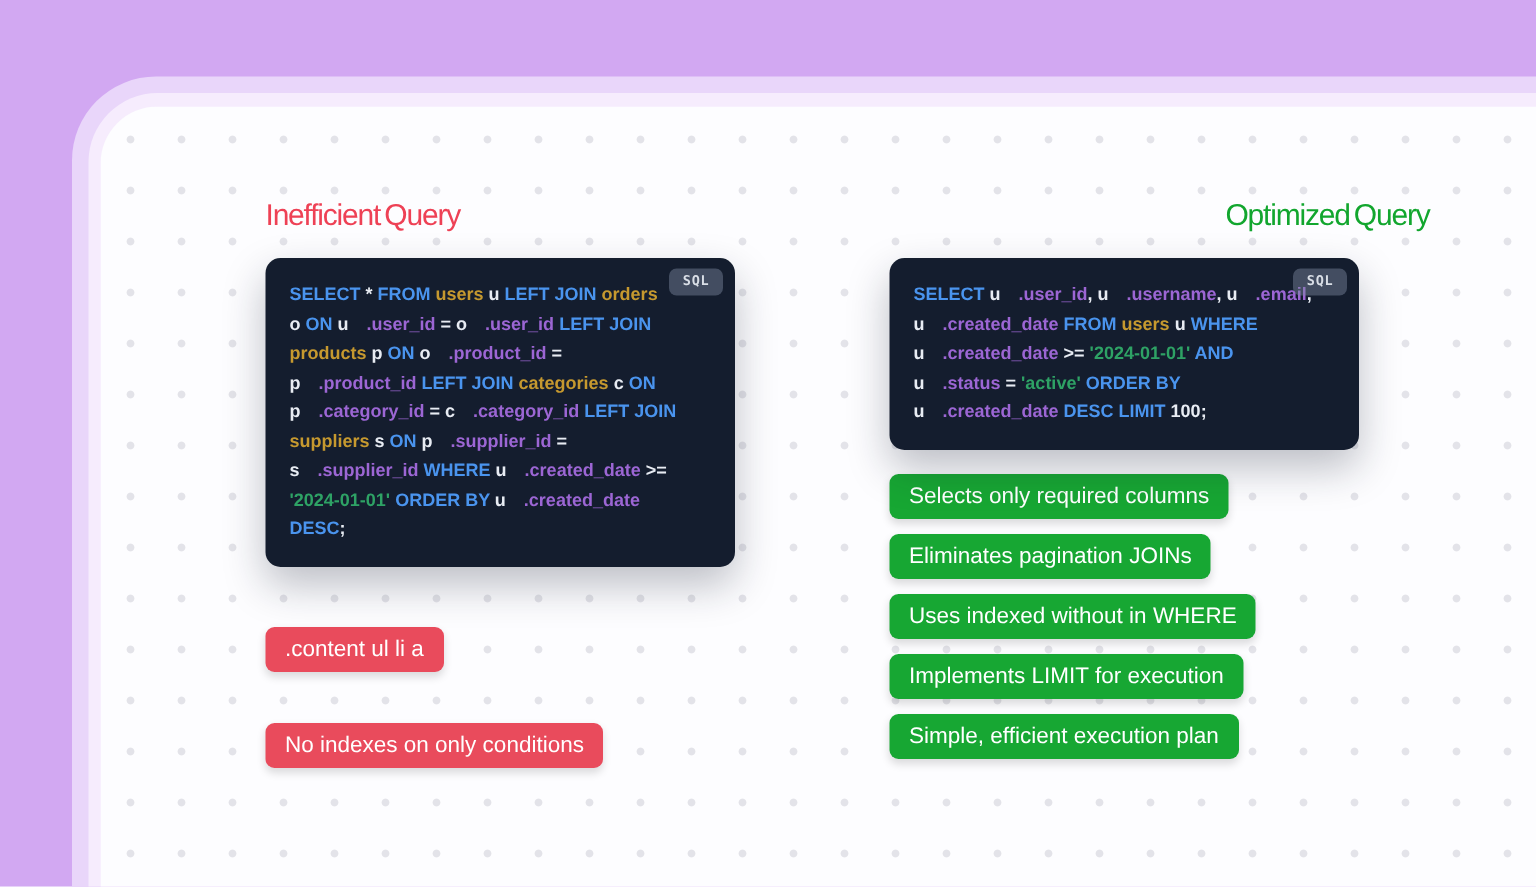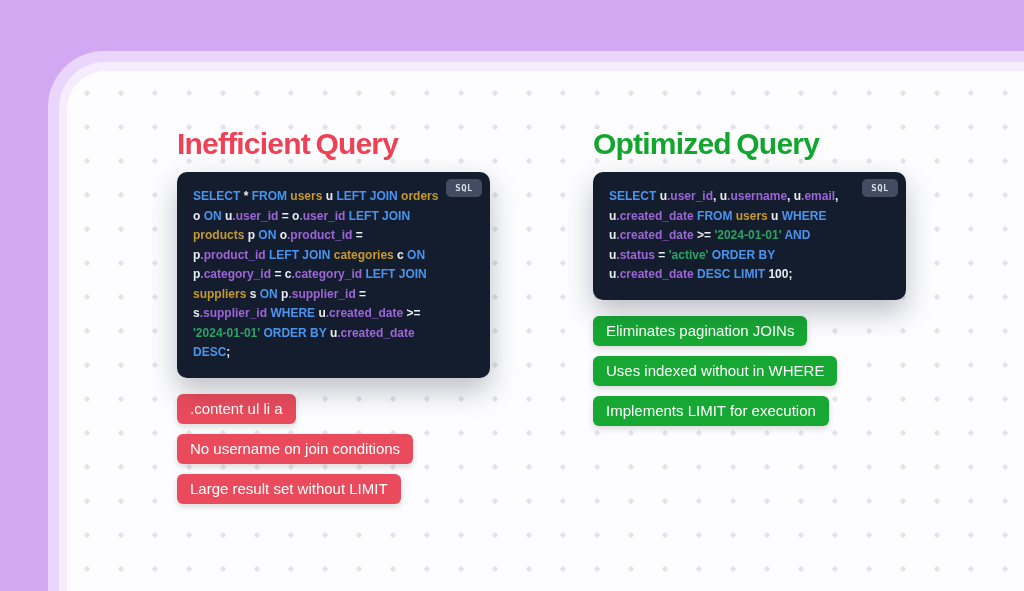--- a/index.html
+++ b/index.html
@@ -14,78 +14,79 @@
   .card{
     position:absolute;left:67px;top:71px;right:-80px;bottom:-80px;
     background:#fdfdff;border-radius:38px;
     background-image:radial-gradient(circle,#e3e3e9 2.3px,rgba(0,0,0,0) 2.9px);
     background-size:34px 34px;background-position:3px 5px;
   }
   .col{position:absolute;width:360px;}
   .col-left{left:177px;top:131px;}
   .col-right{left:593px;top:131px;}
   .panel-title{
-    margin:0 0 15px 0;font-size:30px;line-height:26px;font-weight:700;
+    margin:0 0 15px 0;font-size:20px;line-height:26px;font-weight:400;
     letter-spacing:-0.8px;word-spacing:-2px;
   }
   .title-red{color:var(--red-heading);}
-  .title-green{color:var(--green-heading);}
+  .title-green{color:var(--green-heading);text-align:right;}
   .codeblock{
     position:relative;width:313px;box-sizing:border-box;
     background:var(--code-bg);border-radius:10px;padding:15px 16px;
     box-shadow:0 12px 28px rgba(20,28,46,0.28);
   }
   .code{
     margin:0;font-family:Liberation Sans, sans-serif;
     font-size:12px;font-weight:700;line-height:19.5px;white-space:pre;
   }
   .tok-kw{color:var(--kw);}
   .tok-tbl{color:var(--tbl);}
-  .tok-id{color:var(--id);}
+  .tok-id{color:var(--id);margin-left:12px;}
   .tok-pl{color:var(--pl);}
   .tok-str{color:var(--str);}
   .badge{
     position:absolute;top:7px;right:8px;
     background:rgba(125,138,160,0.45);color:#d9dee6;
     font-family:"DejaVu Sans Mono", monospace;font-size:9px;font-weight:700;
     padding:4px 9px;border-radius:5px;letter-spacing:0.5px;
   }
   .tags{margin-top:16px;display:flex;flex-direction:column;align-items:flex-start;gap:10px;}
   .tag{
     height:30px;line-height:30px;padding:0 13px;border-radius:6px;
     color:#ffffff;font-size:15px;font-weight:500;white-space:nowrap;
     box-shadow:0 3px 6px rgba(0,0,0,0.14);
   }
-  .tags-red .tag{background:var(--red-tag);}
+  .tags-red .tag{background:var(--red-tag);margin-top:24px;}
   .tags-green .tag{background:var(--green-tag);}
 </style>
 </head>
 <body style="background: rgb(210, 168, 242);">
 
 <div class="ring ring1"></div>
 <div class="ring ring2"></div>
 <div class="card"></div>
 
 <section class="col col-left">
   <h2 class="panel-title title-red">Inefficient Query</h2>
   <div class="codeblock">
     <span class="badge">SQL</span>
     <pre class="code"><div><span class="tok-kw">SELECT</span><span class="tok-pl"> * </span><span class="tok-kw">FROM</span><span class="tok-pl"> </span><span class="tok-tbl">users</span><span class="tok-pl"> u </span><span class="tok-kw">LEFT JOIN</span><span class="tok-pl"> </span><span class="tok-tbl">orders</span></div><div><span class="tok-pl">o </span><span class="tok-kw">ON</span><span class="tok-pl"> u</span><span class="tok-id">.user_id</span><span class="tok-pl"> = o</span><span class="tok-id">.user_id</span><span class="tok-pl"> </span><span class="tok-kw">LEFT JOIN</span></div><div><span class="tok-tbl">products</span><span class="tok-pl"> p </span><span class="tok-kw">ON</span><span class="tok-pl"> o</span><span class="tok-id">.product_id</span><span class="tok-pl"> =</span></div><div><span class="tok-pl">p</span><span class="tok-id">.product_id</span><span class="tok-pl"> </span><span class="tok-kw">LEFT JOIN</span><span class="tok-pl"> </span><span class="tok-tbl">categories</span><span class="tok-pl"> c </span><span class="tok-kw">ON</span></div><div><span class="tok-pl">p</span><span class="tok-id">.category_id</span><span class="tok-pl"> = c</span><span class="tok-id">.category_id</span><span class="tok-pl"> </span><span class="tok-kw">LEFT JOIN</span></div><div><span class="tok-tbl">suppliers</span><span class="tok-pl"> s </span><span class="tok-kw">ON</span><span class="tok-pl"> p</span><span class="tok-id">.supplier_id</span><span class="tok-pl"> =</span></div><div><span class="tok-pl">s</span><span class="tok-id">.supplier_id</span><span class="tok-pl"> </span><span class="tok-kw">WHERE</span><span class="tok-pl"> u</span><span class="tok-id">.created_date</span><span class="tok-pl"> &gt;=</span></div><div><span class="tok-str">'2024-01-01'</span><span class="tok-pl"> </span><span class="tok-kw">ORDER BY</span><span class="tok-pl"> u</span><span class="tok-id">.created_date</span></div><div><span class="tok-kw">DESC</span><span class="tok-pl">;</span></div></pre>
   </div>
   <div class="tags tags-red">
       <div class="tag">.content ul li a</div>
-      <div class="tag">No username on join conditions</div>
-      <div class="tag">Large result set without LIMIT</div>
+      <div class="tag">No indexes on only conditions</div>
     </div>
 </section>
 
 <section class="col col-right">
   <h2 class="panel-title title-green">Optimized Query</h2>
   <div class="codeblock">
     <span class="badge">SQL</span>
     <pre class="code"><div><span class="tok-kw">SELECT</span><span class="tok-pl"> u</span><span class="tok-id">.user_id</span><span class="tok-pl">, u</span><span class="tok-id">.username</span><span class="tok-pl">, u</span><span class="tok-id">.email</span><span class="tok-pl">,</span></div><div><span class="tok-pl">u</span><span class="tok-id">.created_date</span><span class="tok-pl"> </span><span class="tok-kw">FROM</span><span class="tok-pl"> </span><span class="tok-tbl">users</span><span class="tok-pl"> u </span><span class="tok-kw">WHERE</span></div><div><span class="tok-pl">u</span><span class="tok-id">.created_date</span><span class="tok-pl"> &gt;= </span><span class="tok-str">'2024-01-01'</span><span class="tok-pl"> </span><span class="tok-kw">AND</span></div><div><span class="tok-pl">u</span><span class="tok-id">.status</span><span class="tok-pl"> = </span><span class="tok-str">'active'</span><span class="tok-pl"> </span><span class="tok-kw">ORDER BY</span></div><div><span class="tok-pl">u</span><span class="tok-id">.created_date</span><span class="tok-pl"> </span><span class="tok-kw">DESC LIMIT</span><span class="tok-pl"> 100;</span></div></pre>
   </div>
   <div class="tags tags-green">
+      <div class="tag">Selects only required columns</div>
       <div class="tag">Eliminates pagination JOINs</div>
       <div class="tag">Uses indexed without in WHERE</div>
       <div class="tag">Implements LIMIT for execution</div>
+      <div class="tag">Simple, efficient execution plan</div>
     </div>
 </section>
 
 </body></html>

